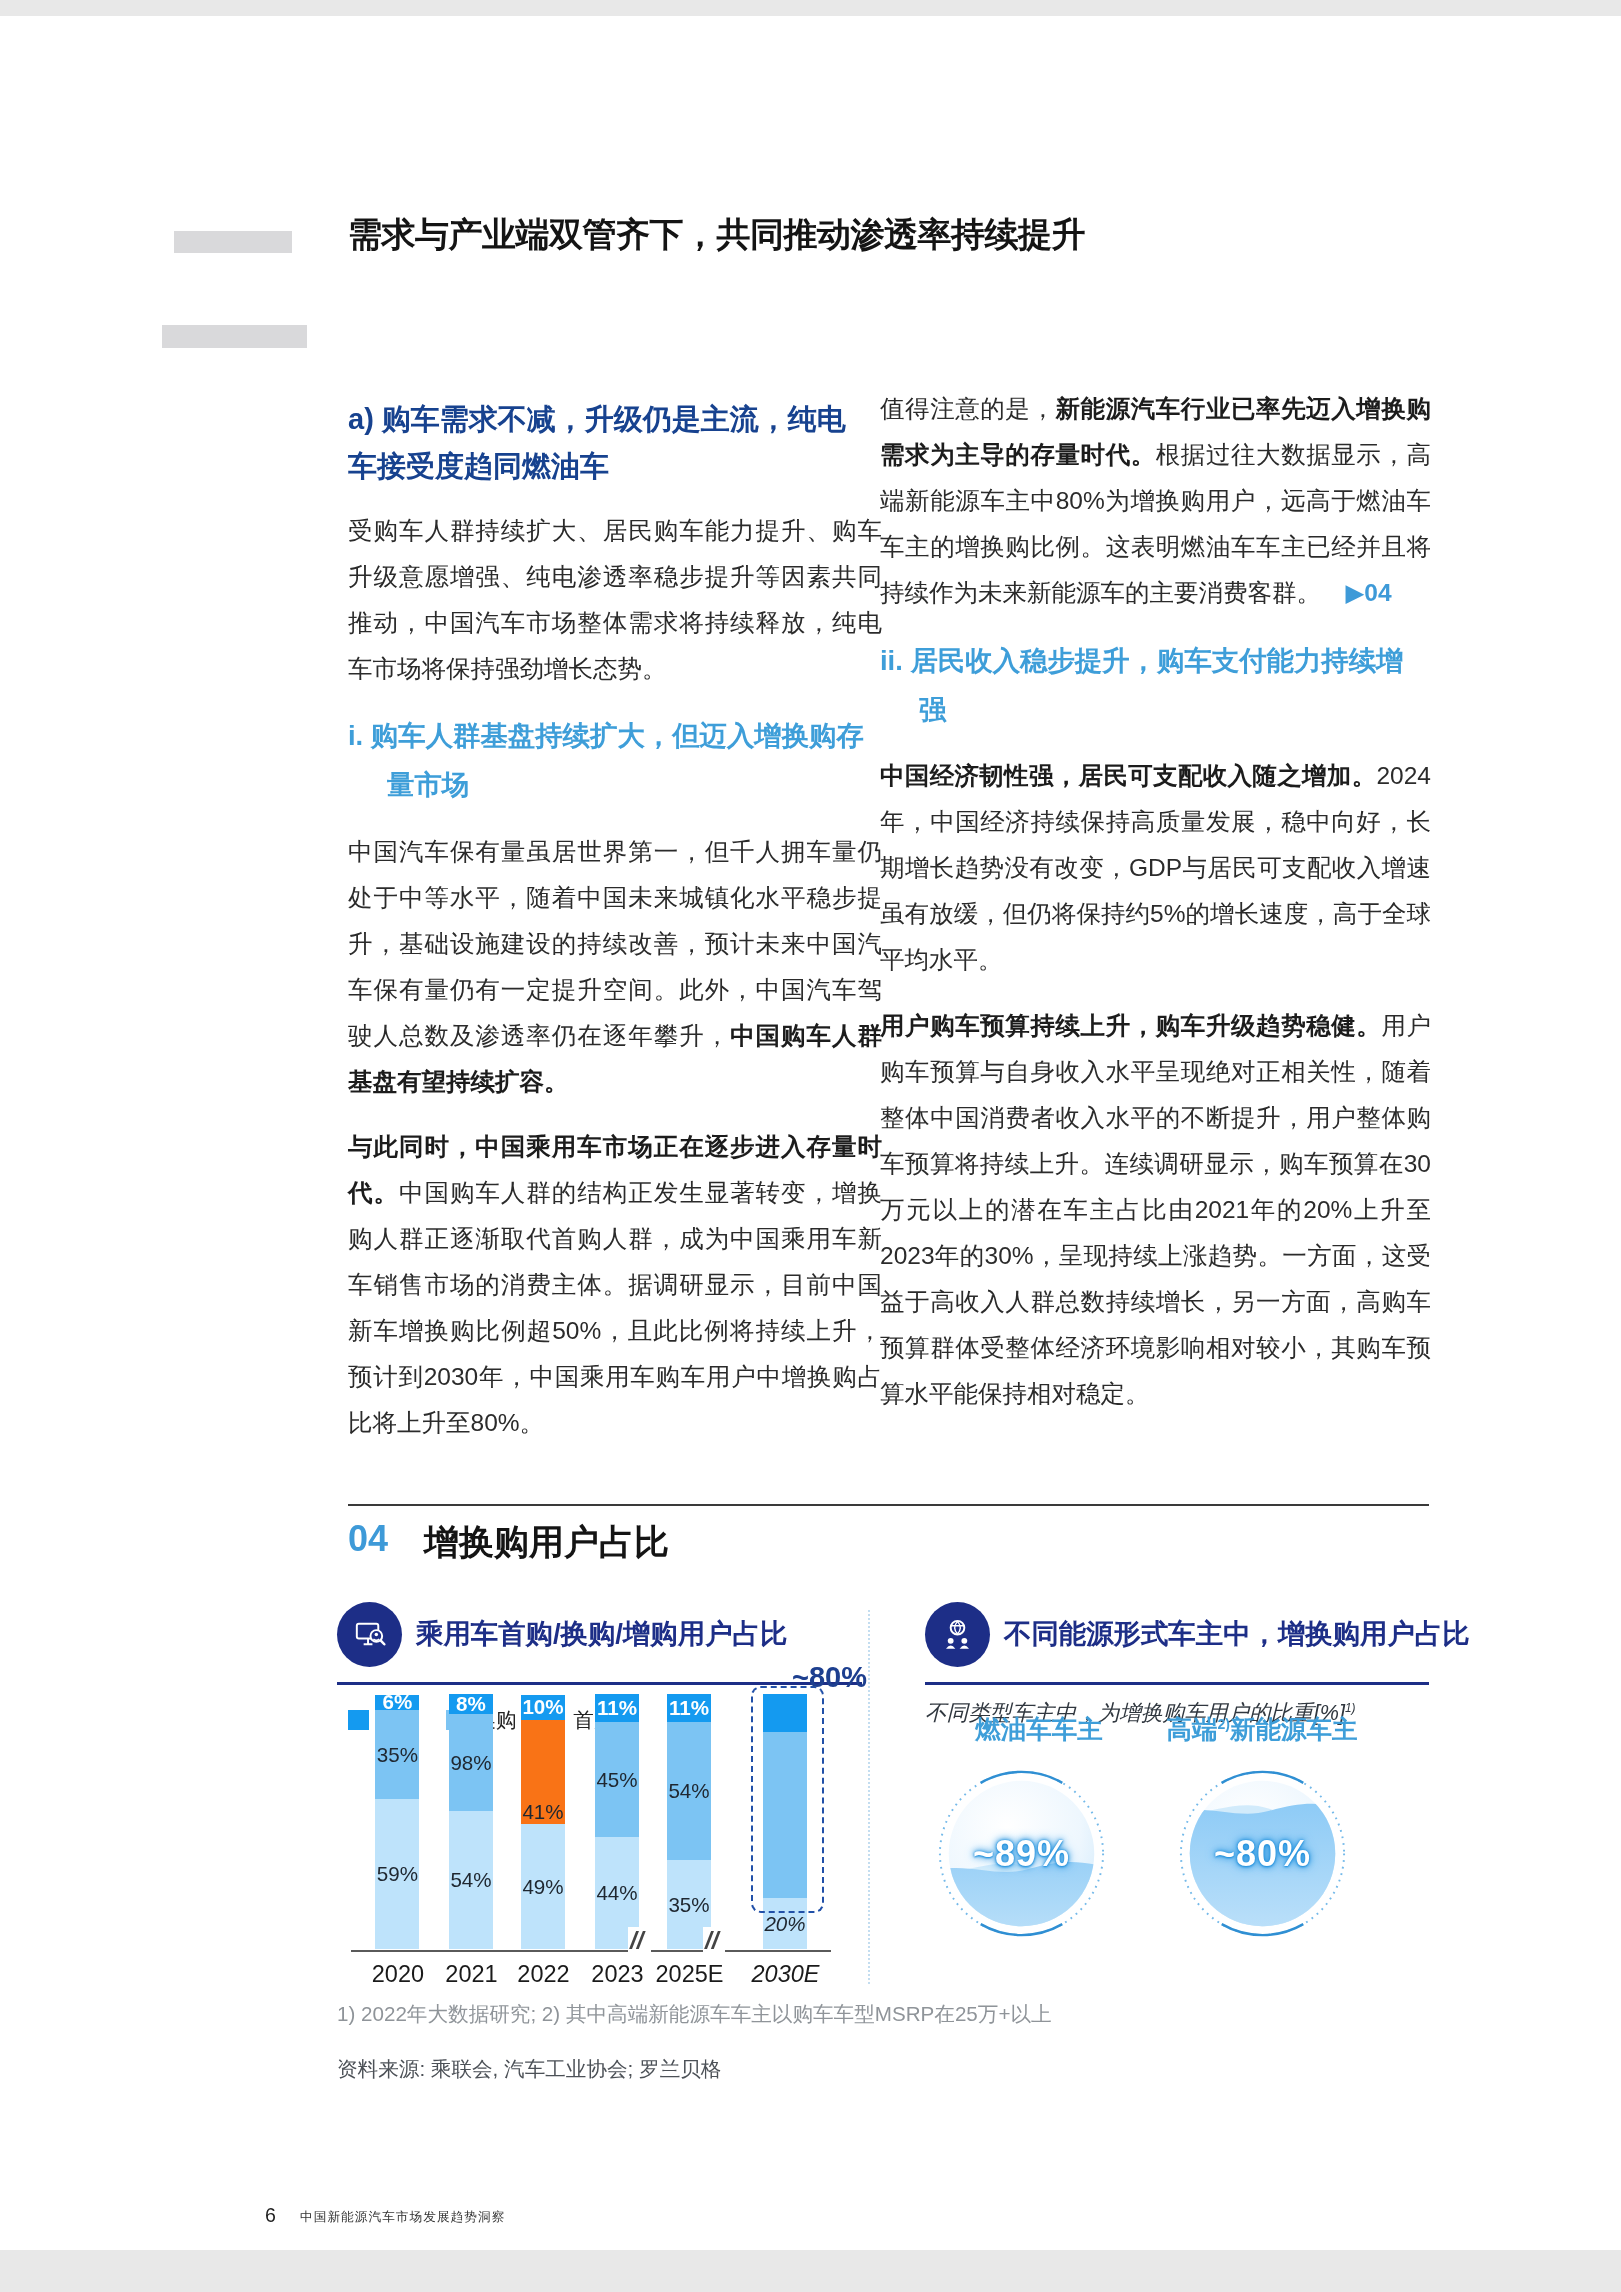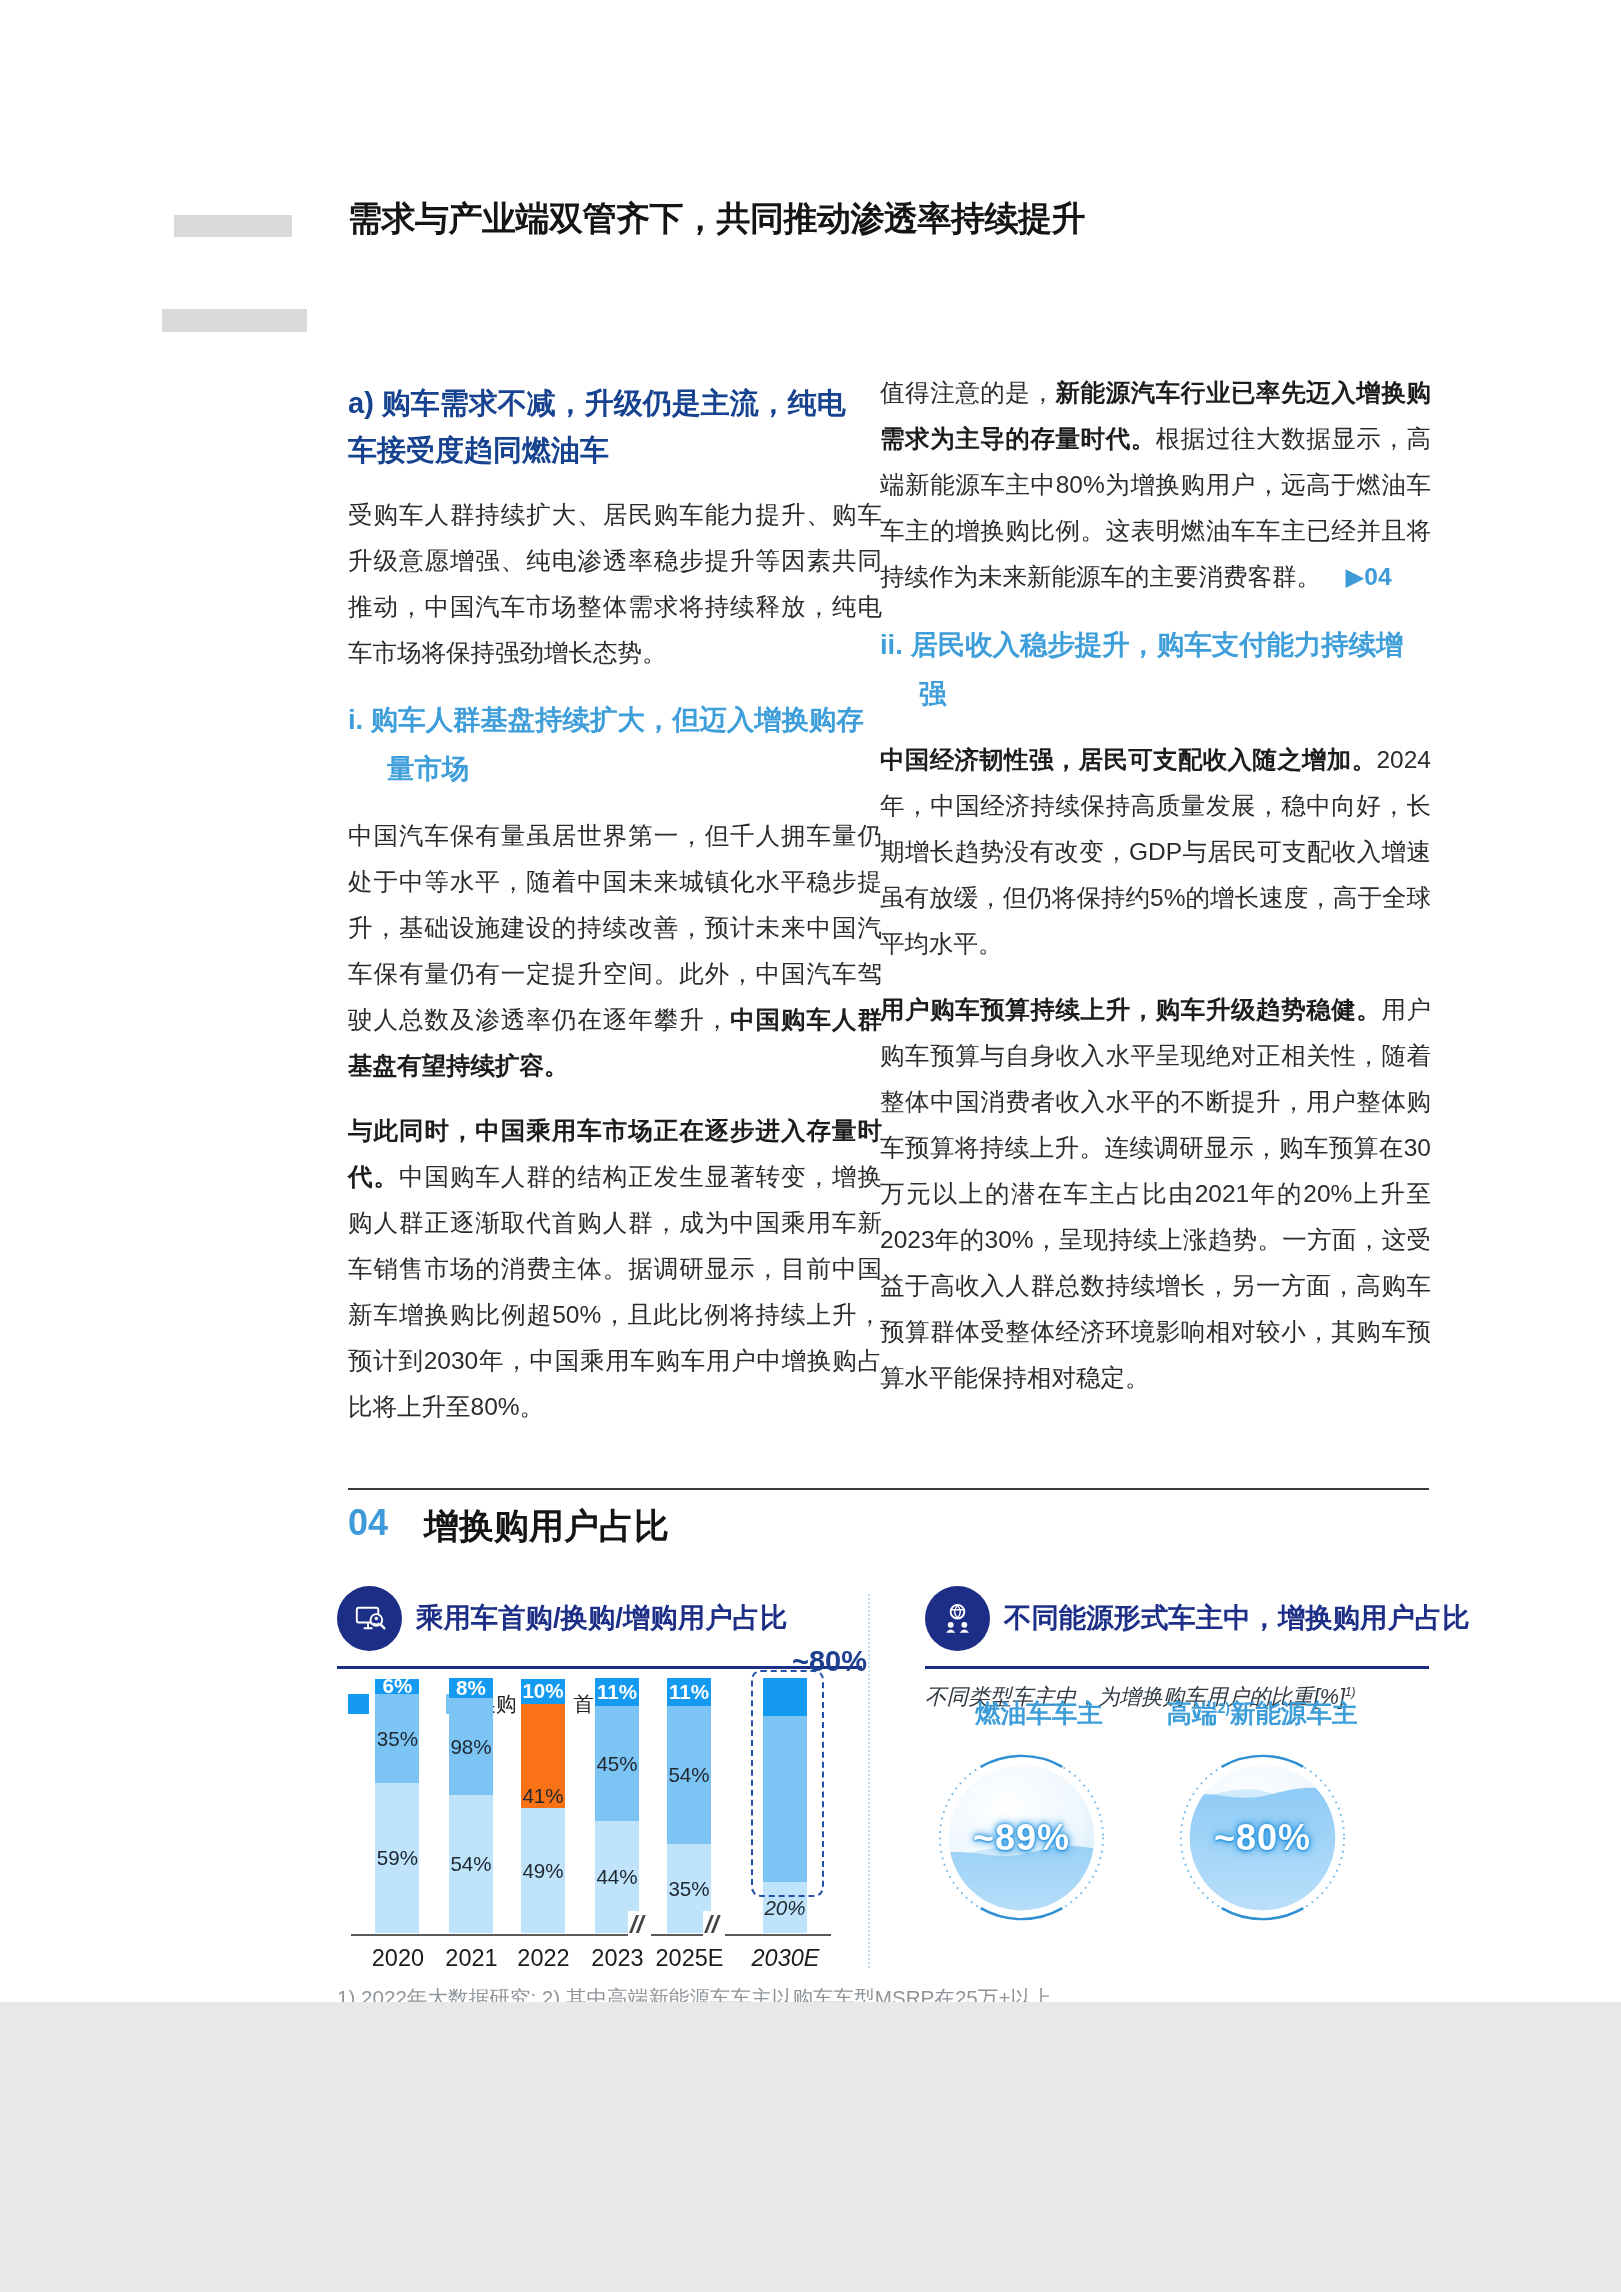--- a/index.html
+++ b/index.html
@@ -1,16 +1,16 @@
 <!DOCTYPE html>
 <html><head>
 <meta charset="utf-8">
 <style>
   html,body{margin:0;padding:0;background:#e8e8e8;}
-  .page{position:relative;width:1621px;height:2002px;background:#ffffff;margin:0 auto;
+  .page{position:relative;width:1621px;height:2234px;background:#ffffff;margin:16px auto;
         font-family:"Liberation Sans","DejaVu Sans",sans-serif;color:#2b2b2b;overflow:hidden;}
   
   .deco-bar{position:absolute;background:#d9d9db;}
   .deco-1{left:174px;top:215px;width:118px;height:21.6px;}
   .deco-2{left:162px;top:309px;width:145px;height:22.5px;}
   
   .headline{position:absolute;left:348px;top:196px;margin:0;font-size:34px;font-weight:bold;
             color:#141414;letter-spacing:-0.5px;white-space:nowrap;}
   
   .col{position:absolute;}

